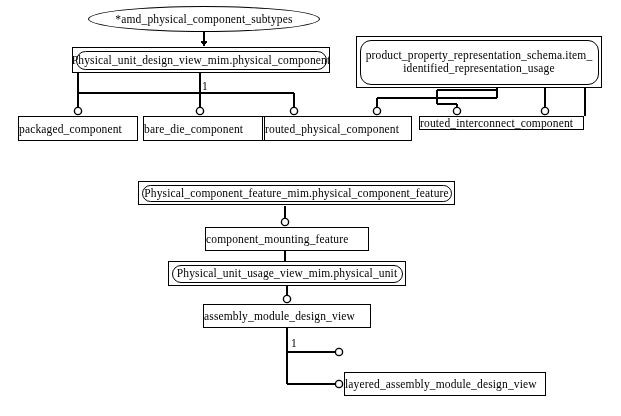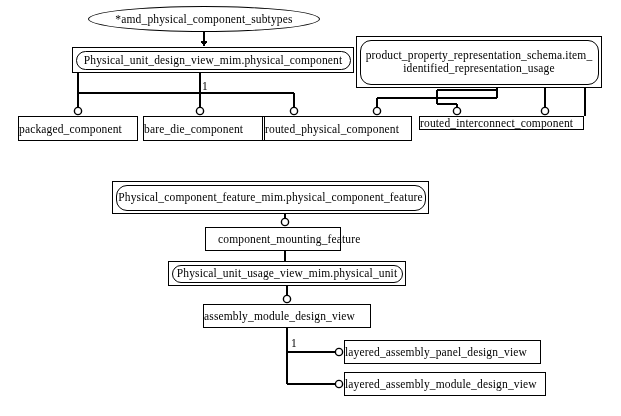--- a/index.html
+++ b/index.html
@@ -114,21 +114,21 @@
       <circle cx="287" cy="299" r="3.6"></circle>
       <circle cx="339" cy="352" r="3.6"></circle>
       <circle cx="339" cy="384" r="3.6"></circle>
     </g>
   </svg>
 
   <div class="node ellipse" style="left:88px;top:6px;width:232px;height:26px;">
     <span>*amd_physical_component_subtypes</span>
   </div>
 
-  <div class="node schema" style="left:72px;top:47px;width:282px;height:26px;">
+  <div class="node schema" style="left:72px;top:47px;width:258px;height:26px;">
     <div class="inner">Physical_unit_design_view_mim.physical_component</div>
   </div>
 
   <div class="node schema" style="left:356px;top:36px;width:246px;height:52px;">
     <div class="inner">product_property_representation_schema.item_
 identified_representation_usage</div>
   </div>
 
   <div class="node ent" style="left:18px;top:116px;width:120px;height:25px;">
     <span>packaged_component</span>
@@ -139,39 +139,36 @@
   </div>
 
   <div class="node ent" style="left:262px;top:116px;width:150px;height:25px;border-left-width:3.5px;border-left-style:double;">
     <span>routed_physical_component</span>
   </div>
 
   <div class="node ent" style="left:419px;top:116px;width:165px;height:14px;">
     <span>routed_interconnect_component</span>
   </div>
 
-  <div class="node schema" style="left:112px;top:181px;width:317px;height:33px;">
+  <div class="node schema" style="left:138px;top:181px;width:317px;height:24px;">
     <div class="inner">Physical_component_feature_mim.physical_component_feature</div>
   </div>
 
-  <div class="node ent" style="left:205px;top:227px;width:136px;height:24px;padding-left:12px;">
+  <div class="node ent" style="left:205px;top:227px;width:164px;height:24px;">
     <span>component_mounting_feature</span>
   </div>
 
   <div class="node schema" style="left:168px;top:261px;width:238px;height:25px;">
     <div class="inner">Physical_unit_usage_view_mim.physical_unit</div>
   </div>
 
   <div class="node ent" style="left:203px;top:304px;width:168px;height:24px;">
     <span>assembly_module_design_view</span>
   </div>
 
-  <div class="node ent" style="left:344px;top:340px;width:197px;height:24px;">
-    <span>layered_assembly_panel_design_view</span>
-  </div>
 
   <div class="node ent" style="left:344px;top:372px;width:202px;height:24px;">
     <span>layered_assembly_module_design_view</span>
   </div>
 
   <span class="card" style="left:202px;top:80px;">1</span>
   <span class="card" style="left:291px;top:337px;">1</span>
 
 </div>
 

